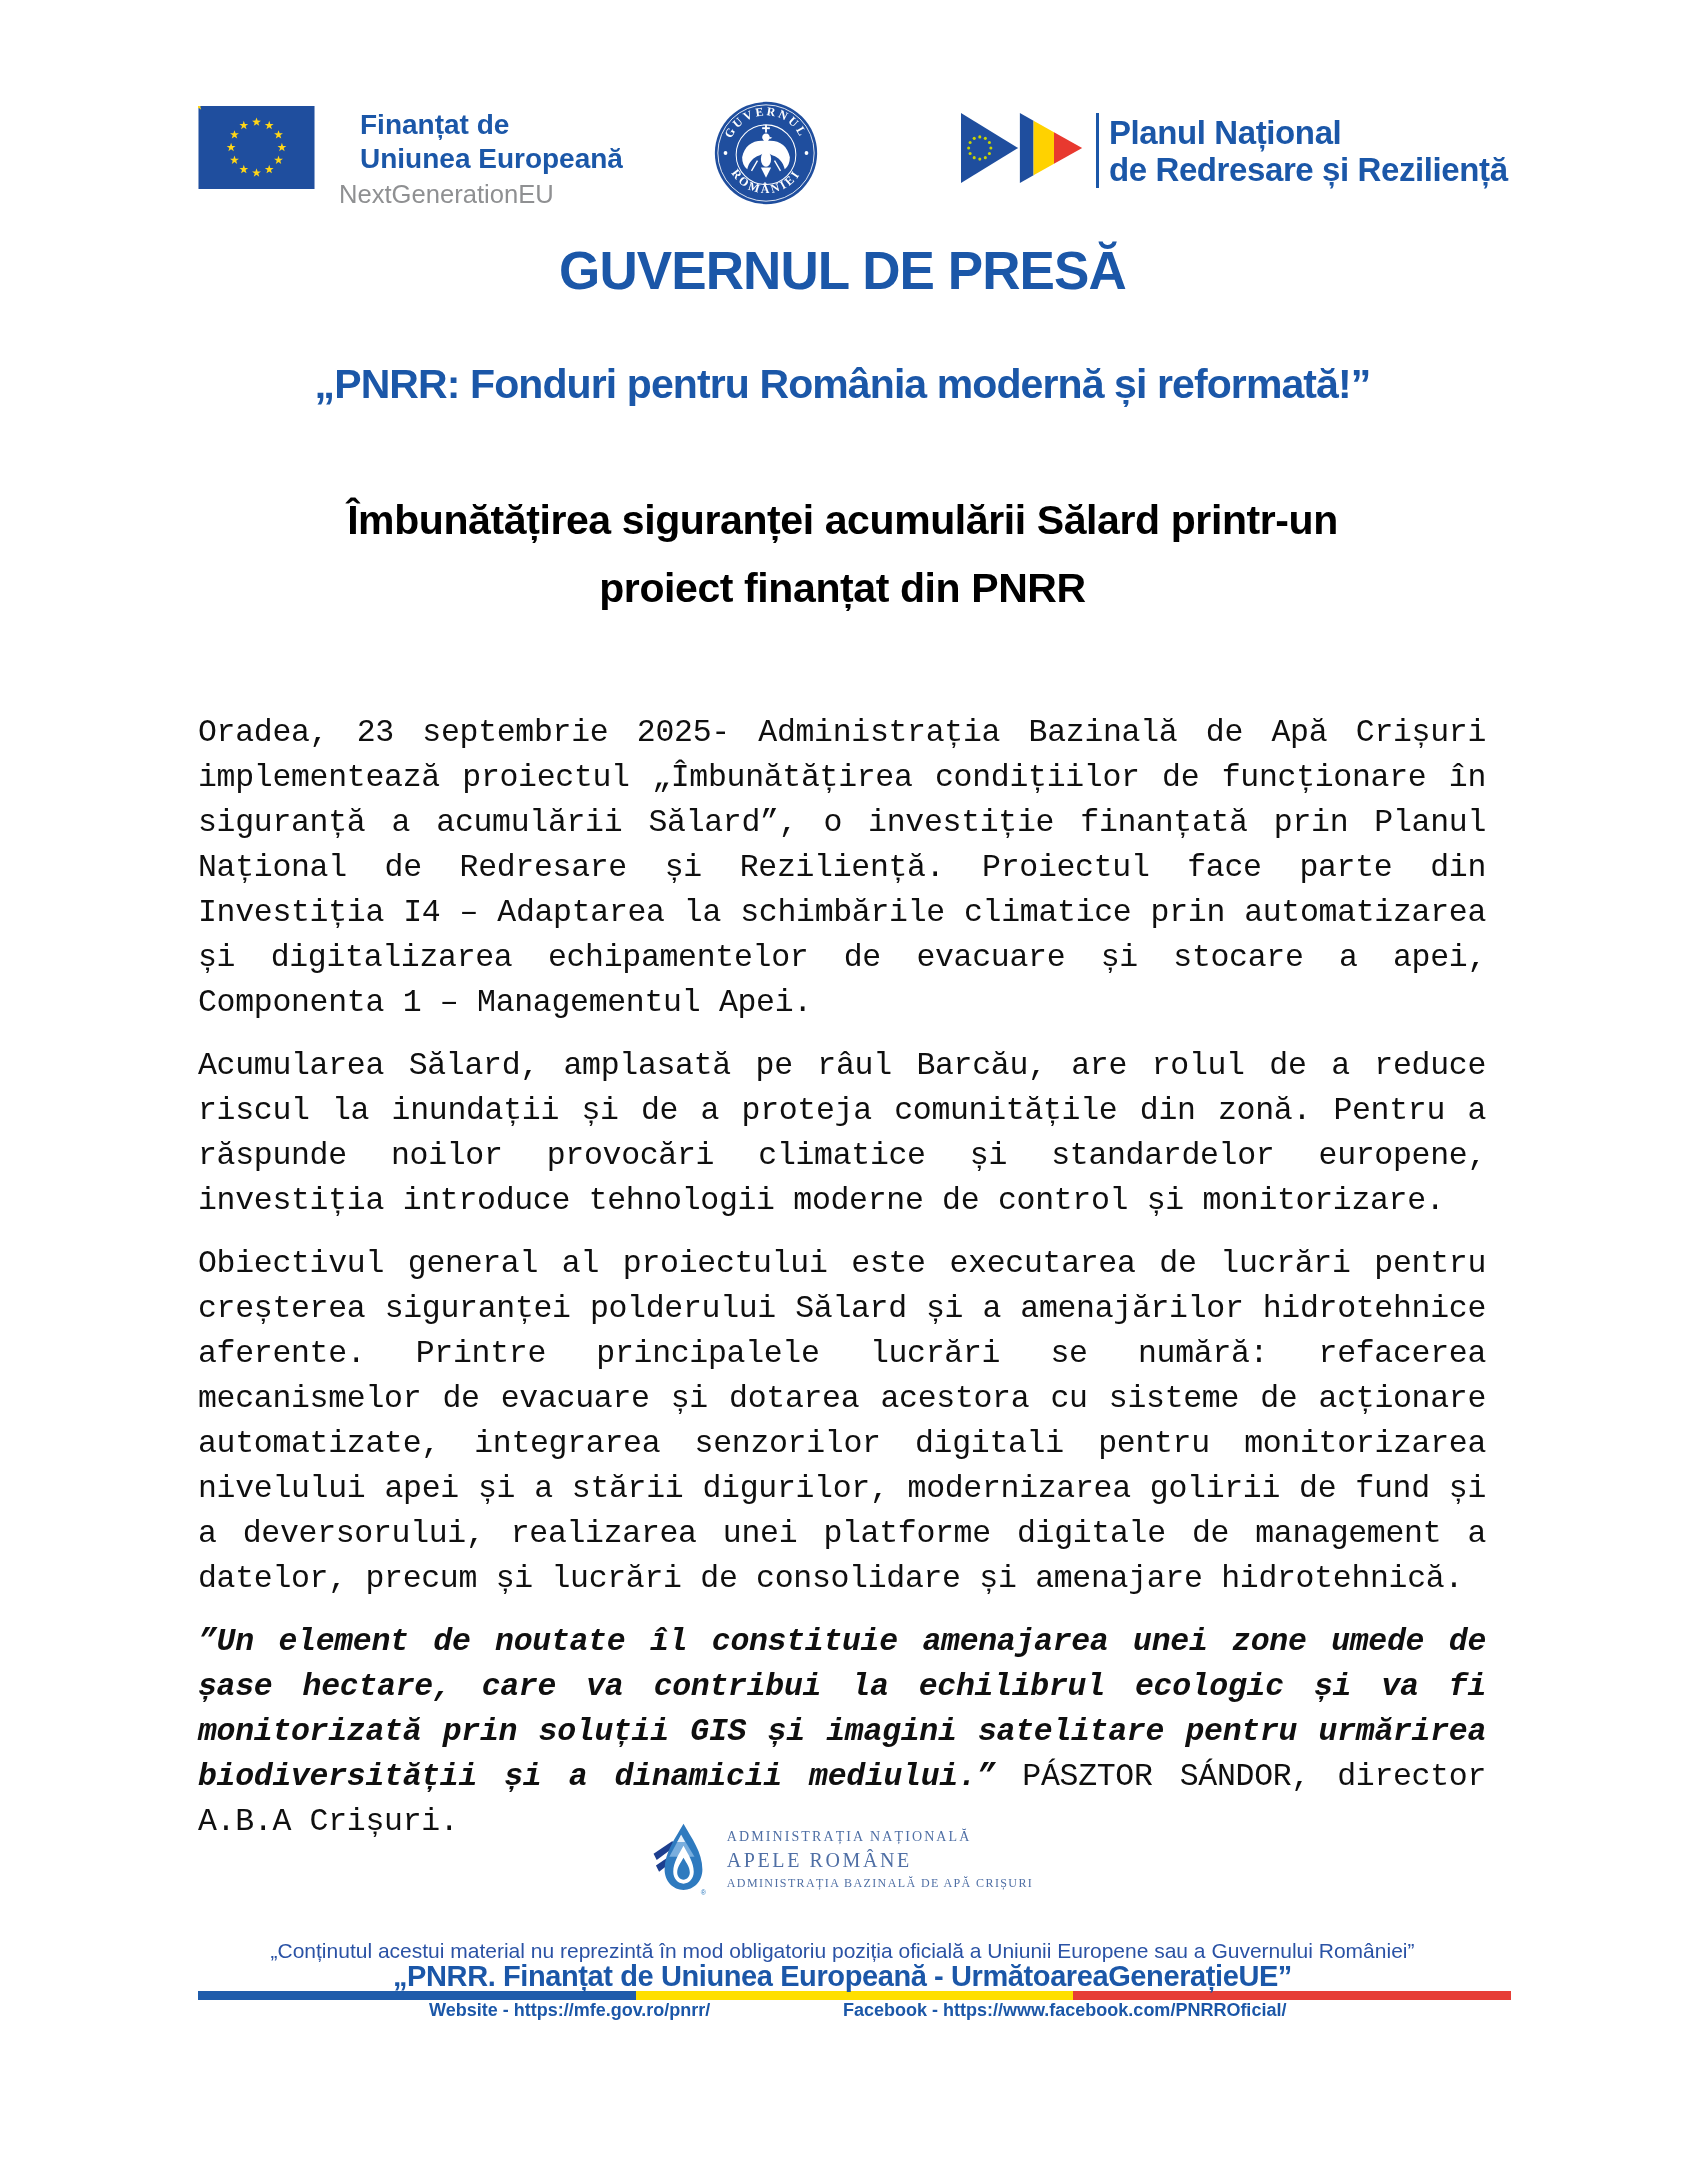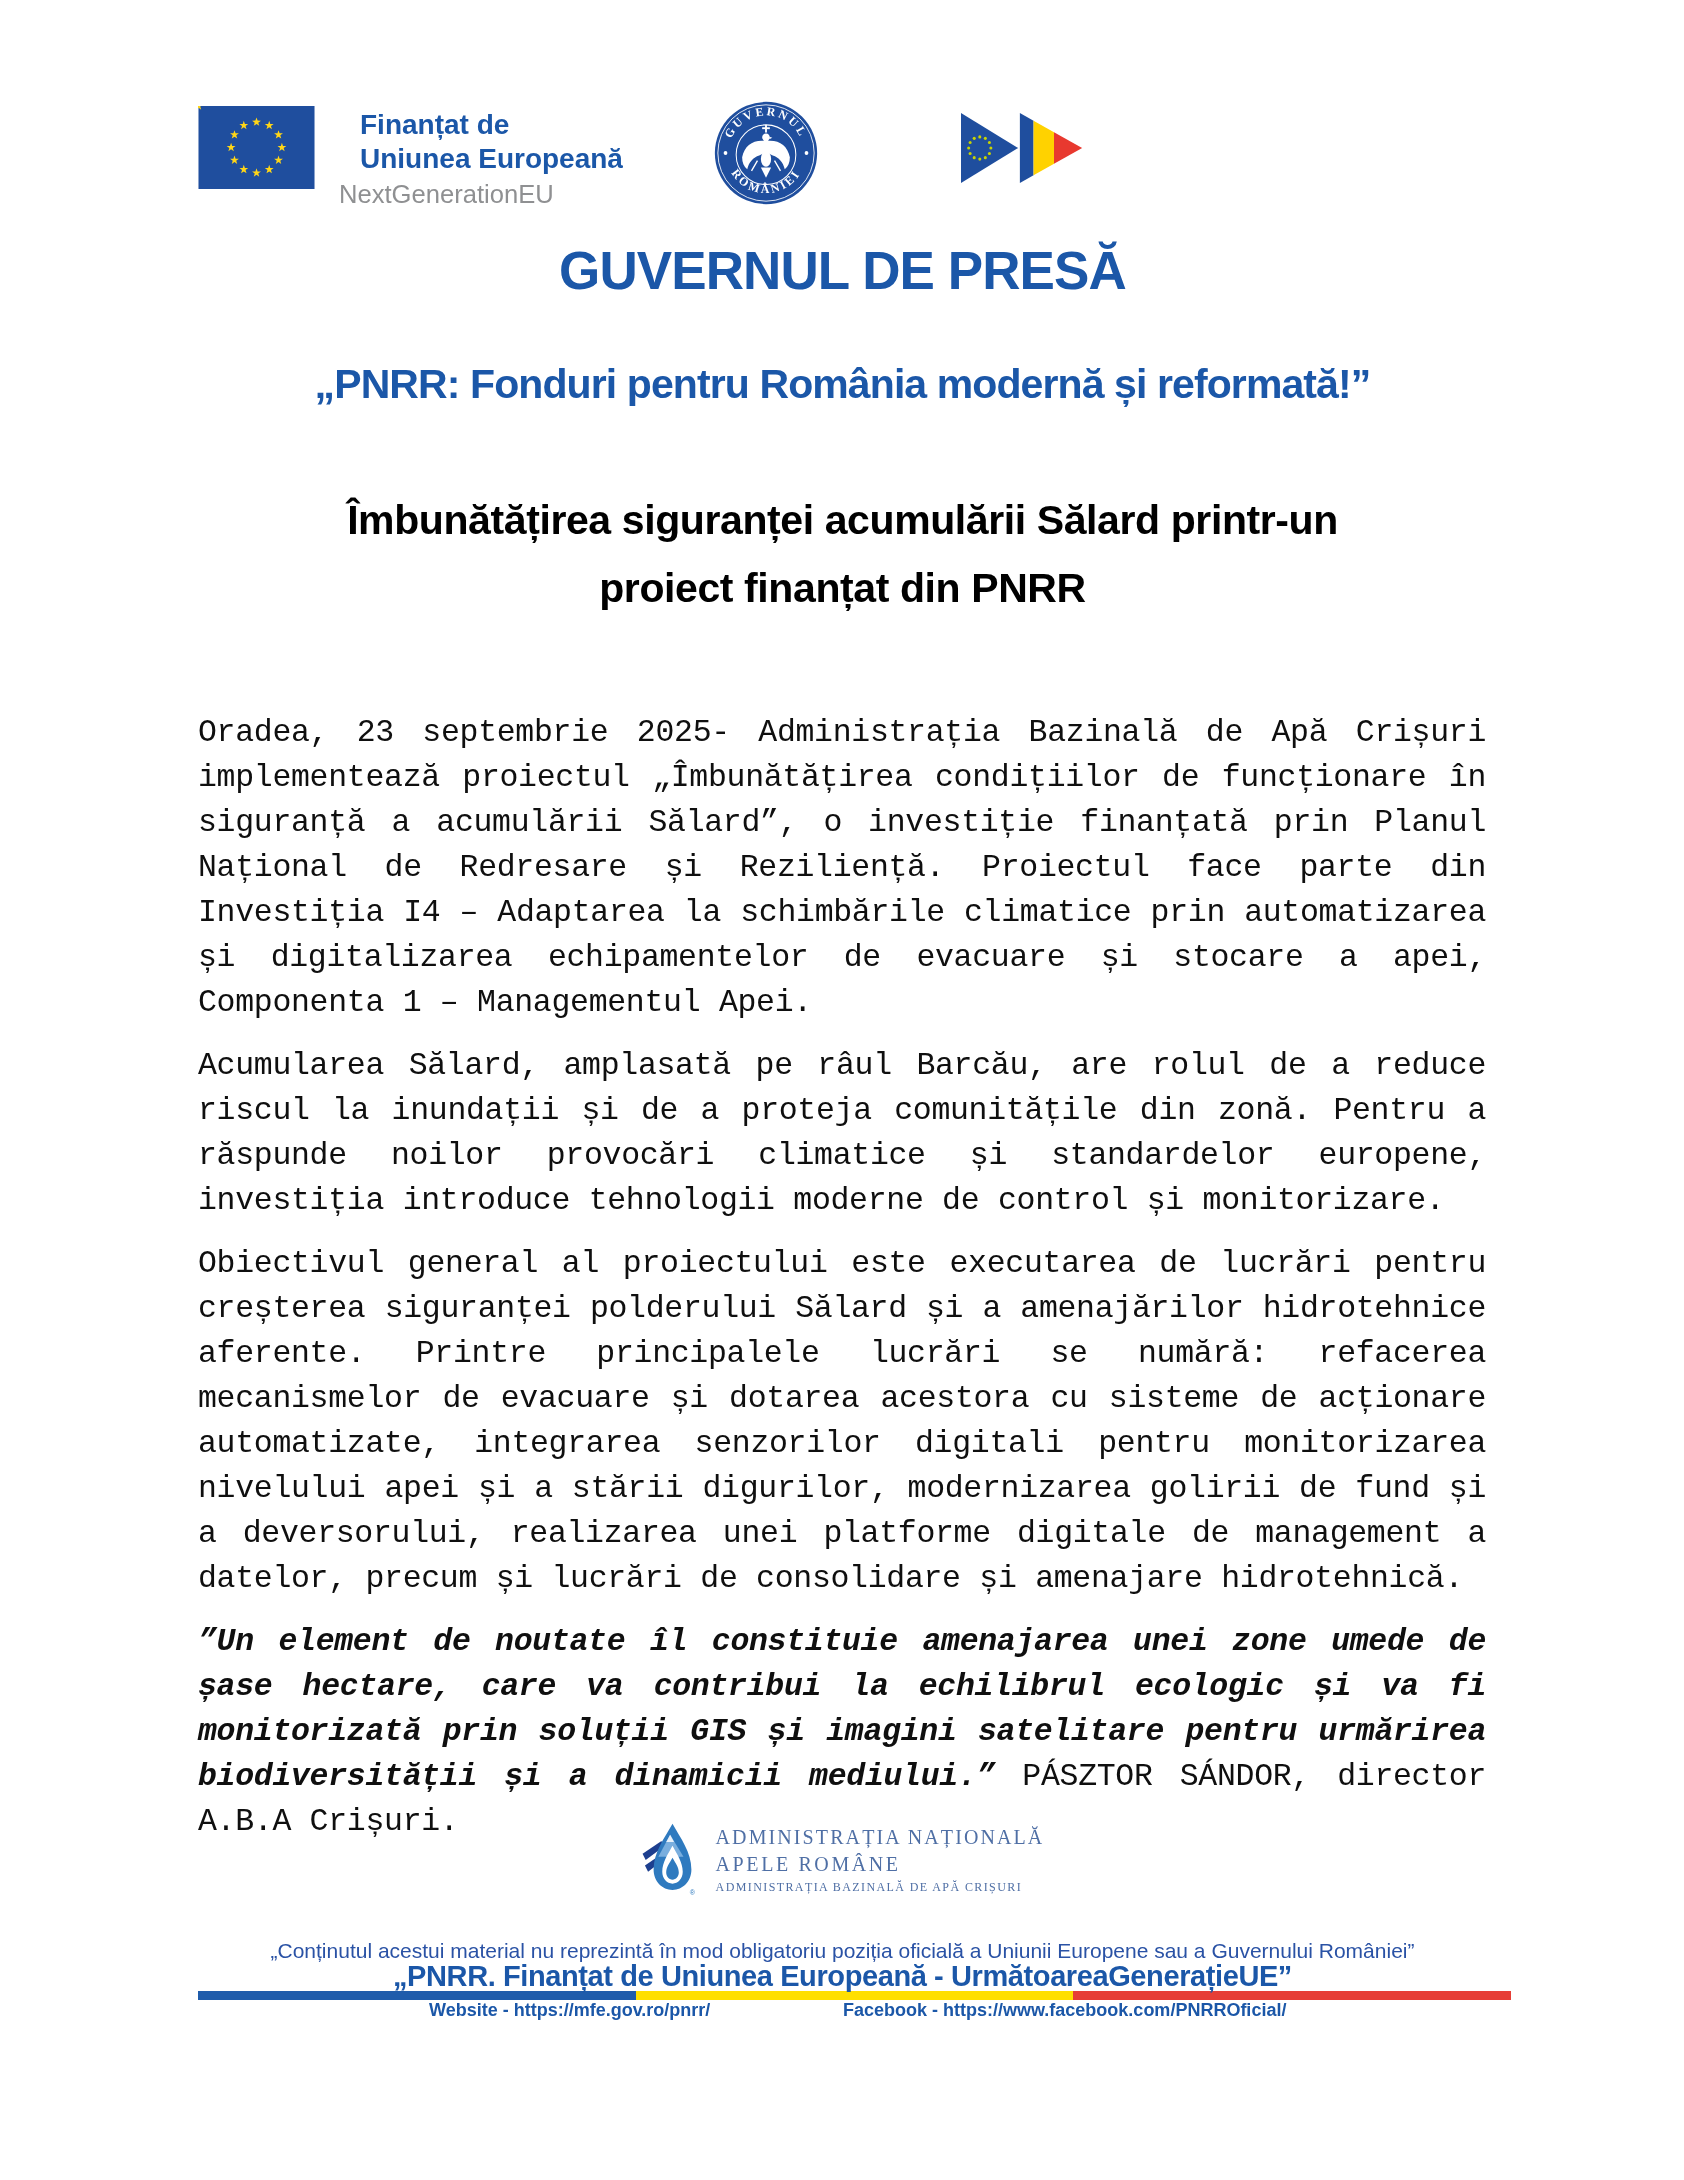--- a/index.html
+++ b/index.html
@@ -34,21 +34,21 @@
   .content p{margin:0 0 18px 0;font-size:31.5px;line-height:45px;color:#0f0f0f;
              text-align:justify;letter-spacing:-0.3px;font-family:Liberation Mono, monospace;}
   .content p .q{font-style:italic;font-weight:bold;}
   .content p .attr{font-style:normal;font-weight:normal;}
 
   
   .apele{position:absolute;top:1819px;left:0;width:100%;display:flex;
          justify-content:center;align-items:center;}
   .apele-drop{width:63px;height:82px;display:block;margin-right:12px;}
   .apele-text{color:#4f6fa5;font-family:"Liberation Serif", serif;text-align:left;}
-  .apele-l1{font-size:20px;letter-spacing:2.1px;text-align:right;}
+  .apele-l1{font-size:14px;letter-spacing:2.1px;}
   .apele-l2{font-size:20px;letter-spacing:2.6px;line-height:31px;}
   .apele-l3{font-size:12px;letter-spacing:1.4px;}
 
   
   .disclaimer{position:absolute;top:1939px;left:0;width:100%;text-align:center;
               font-size:21px;color:#2a52a5;}
   .tricolor{position:absolute;top:1991px;left:198px;width:1313px;height:9.4px;
             display:flex;}
   .tricolor span{flex:1 1 0;height:100%;}
   .t-blue{background:#1f5cab;}
@@ -133,20 +133,24 @@
           <circle cx="15.5" cy="52.3" r="1.8"></circle>
         <circle cx="10.7" cy="47.5" r="1.8"></circle>
           <circle cx="9" cy="41" r="1.8"></circle>
         <circle cx="10.7" cy="34.5" r="1.8"></circle>
           <circle cx="15.5" cy="29.7" r="1.8"></circle>
       </g>
       <polygon points="69,0 85,9 85,73 69,82" fill="#1f4e9e"></polygon>
       <polygon points="85,9 109,22.5 109,59.5 85,73" fill="#ffd200"></polygon>
       <polygon points="109,22.5 142,41 109,59.5" fill="#e8392f"></polygon>
     </svg>
+    <div class="pnrr-text">
+      <div>Planul Național</div>
+      <div>de Redresare și Reziliență</div>
+    </div>
   </div>
 
   <div class="h-main">GUVERNUL DE PRESĂ</div>
   <div class="h-sub">„PNRR: Fonduri pentru România modernă și reformată!”</div>
   <div class="h-project">
     <span>Îmbunătățirea siguranței acumulării Sălard printr-un</span><br>
     <span>proiect finanțat din PNRR</span>
   </div>
 
   <div class="content">

